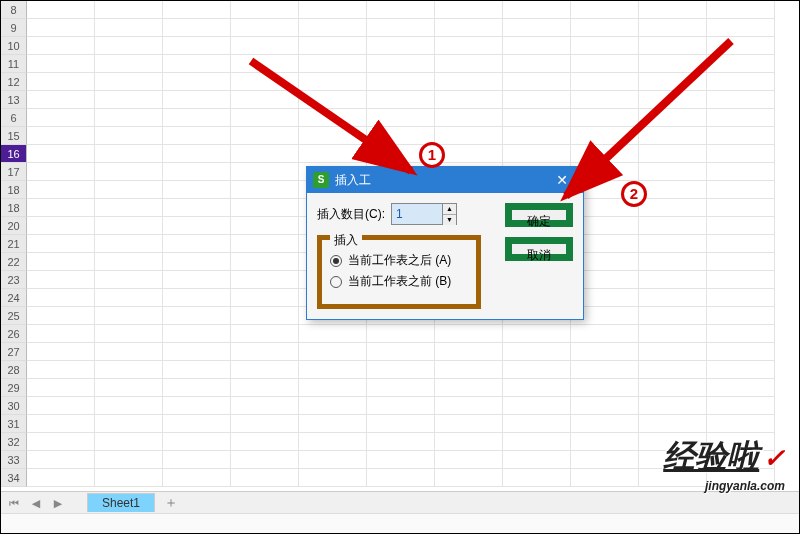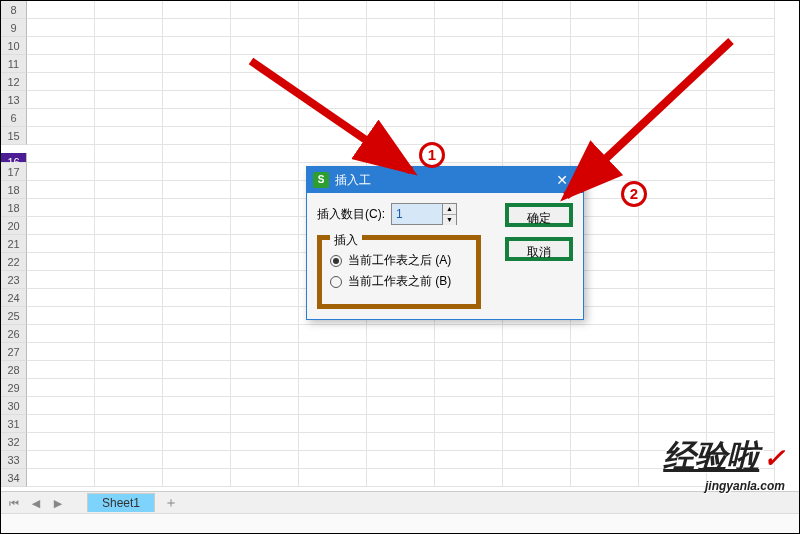--- a/index.html
+++ b/index.html
@@ -28,21 +28,21 @@
     color: #555;
     text-align: center;
     font-size: 11px;
     line-height: 18px;
   }
   .cell {
     border-right: 1px solid #e3e3e3;
     border-bottom: 1px solid #e3e3e3;
     background: #fff;
   }
-  .rowhead.selected { background: #4c1d95; color: #fff; margin-top: 8px; }
+  .rowhead.selected { background: #4c1d95; color: #fff; }
   
   .tabbar {
     position: absolute;
     bottom: 20px; left: 0; right: 0;
     height: 22px;
     background: #f0f0f0;
     border-top: 1px solid #ccc;
     display: flex;
     align-items: center;
   }
@@ -177,21 +177,21 @@
   .radio.checked::after {
     content: "";
     width: 6px; height: 6px;
     background: #333;
     border-radius: 50%;
   }
   .dlg-right { display: flex; flex-direction: column; gap: 10px; }
   .dlg-btn {
     width: 68px; height: 24px;
     background: #f0f0f0;
-    border: 4px solid #15803d;
+    border: 7px solid #15803d;
     text-align: center;
     line-height: 22px;
     font-size: 12px;
   }
   
   .marker {
     position: absolute;
     width: 26px; height: 26px;
     border: 3px solid #d40000;
     border-radius: 50%;

